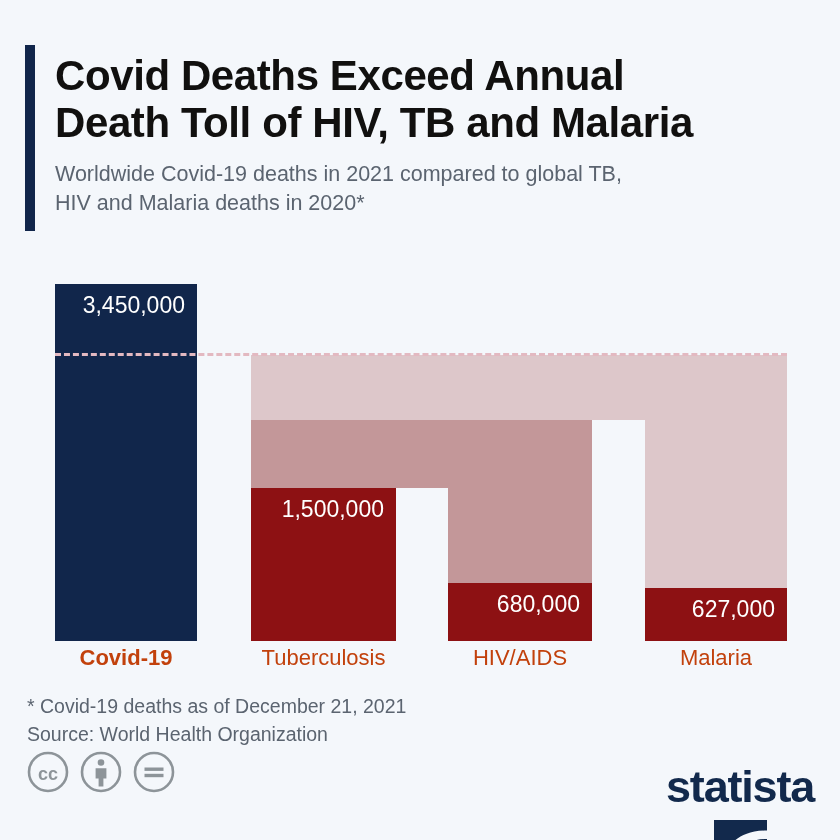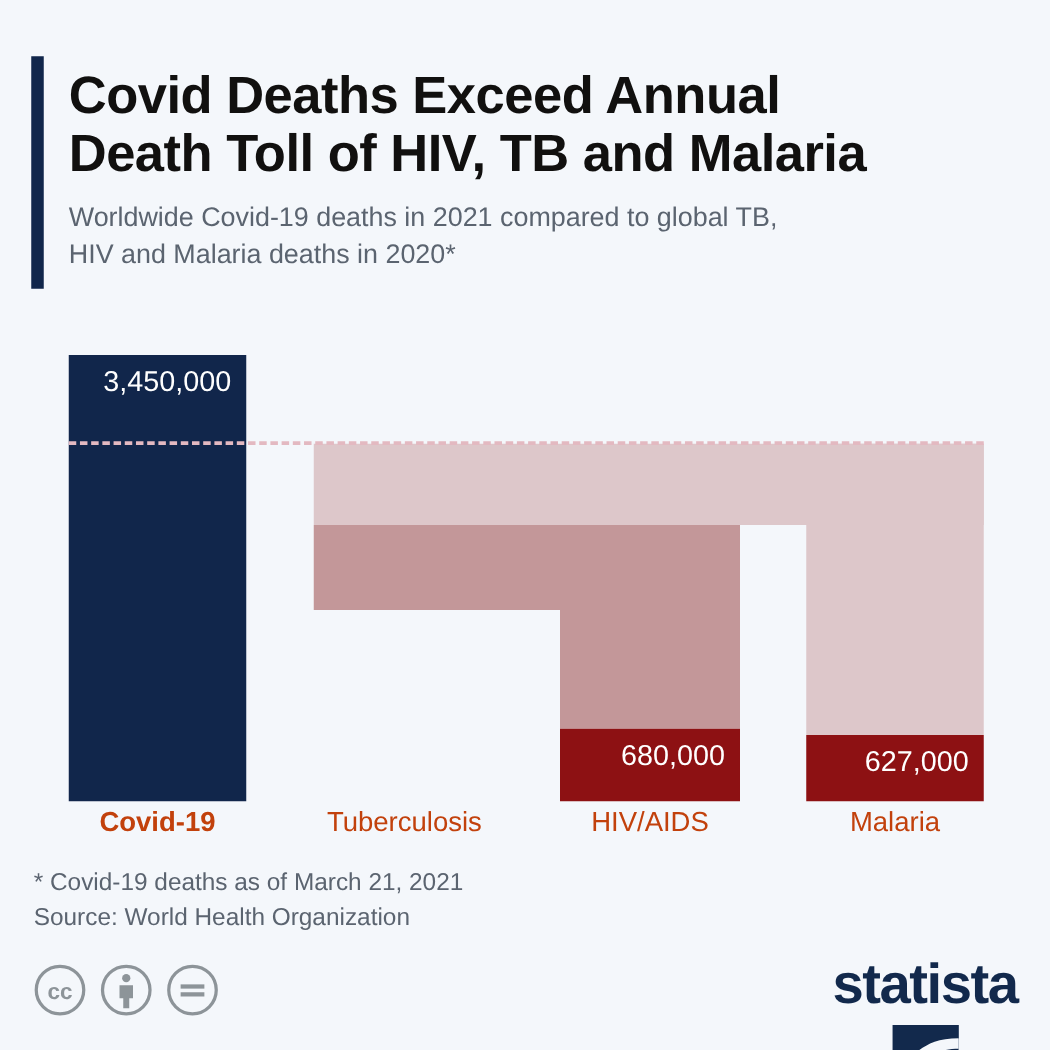--- a/index.html
+++ b/index.html
@@ -125,21 +125,21 @@
   .footnote-line {
     font-size: 19.5px;
     line-height: 1.45;
     color: #5b6470;
     white-space: nowrap;
   }
 
   #cc-icons {
     position: absolute;
     left: 26px;
-    top: 770px;
+    top: 750px;
     display: flex;
     gap: 9px;
   }
   .cc-badge {
     width: 44px;
     height: 44px;
   }
 
   #statista-logo {
     position: absolute;
@@ -180,20 +180,23 @@
 
     <div class="band" style="left:251px; top:85px; width:536px; height:65px; background:#ddc7ca;"></div>
     <div class="band" style="left:645px; top:85px; width:142px; height:233px; background:#ddc7ca;"></div>
     <div class="band" style="left:251px; top:150px; width:341px; height:68px; background:#c39799;"></div>
     <div class="band" style="left:448px; top:150px; width:144px; height:163px; background:#c39799;"></div>
 
     <div class="bar" style="left:55px; width:142px; height:357px; background:#11264b;">
       <span class="bar-value">3,450,000</span>
     </div>
 
+    <div class="bar" style="left:251px; width:145px; height:153px; background:#8d1113;">
+      <span class="bar-value">1,500,000</span>
+    </div>
 
     <div class="bar" style="left:448px; width:144px; height:58px; background:#8d1113;">
       <span class="bar-value">680,000</span>
     </div>
 
     <div class="bar" style="left:645px; width:142px; height:53px; background:#8d1113;">
       <span class="bar-value">627,000</span>
     </div>
 
     <div id="threshold-line"></div>
@@ -201,21 +204,21 @@
 
   <div id="axis-labels">
     <span class="axis-label highlight" style="left:55px; width:142px;">Covid-19</span>
     <span class="axis-label" style="left:251px; width:145px;">Tuberculosis</span>
     <span class="axis-label" style="left:645px; width:142px;">Malaria</span>
     <span class="axis-label" style="left:448px; width:144px;">HIV/AIDS</span>
   </div>
 </div>
 
 <div id="footnotes">
-  <div class="footnote-line">* Covid-19 deaths as of March 21, 2021</div>
+  <div class="footnote-line">* Covid-19 deaths as of December 21, 2021</div>
   <div class="footnote-line">Source: World Health Organization</div>
 </div>
 
 <div id="cc-icons">
   <span class="cc-badge">
     <svg viewBox="0 0 44 44" width="44" height="44">
       <circle cx="22" cy="22" r="19" fill="none" stroke="#8d9499" stroke-width="2.6"></circle>
       <text x="22" y="29.5" font-family="Liberation Sans, sans-serif" font-size="18" font-weight="bold" fill="#8d9499" text-anchor="middle">cc</text>
     </svg>
   </span>

